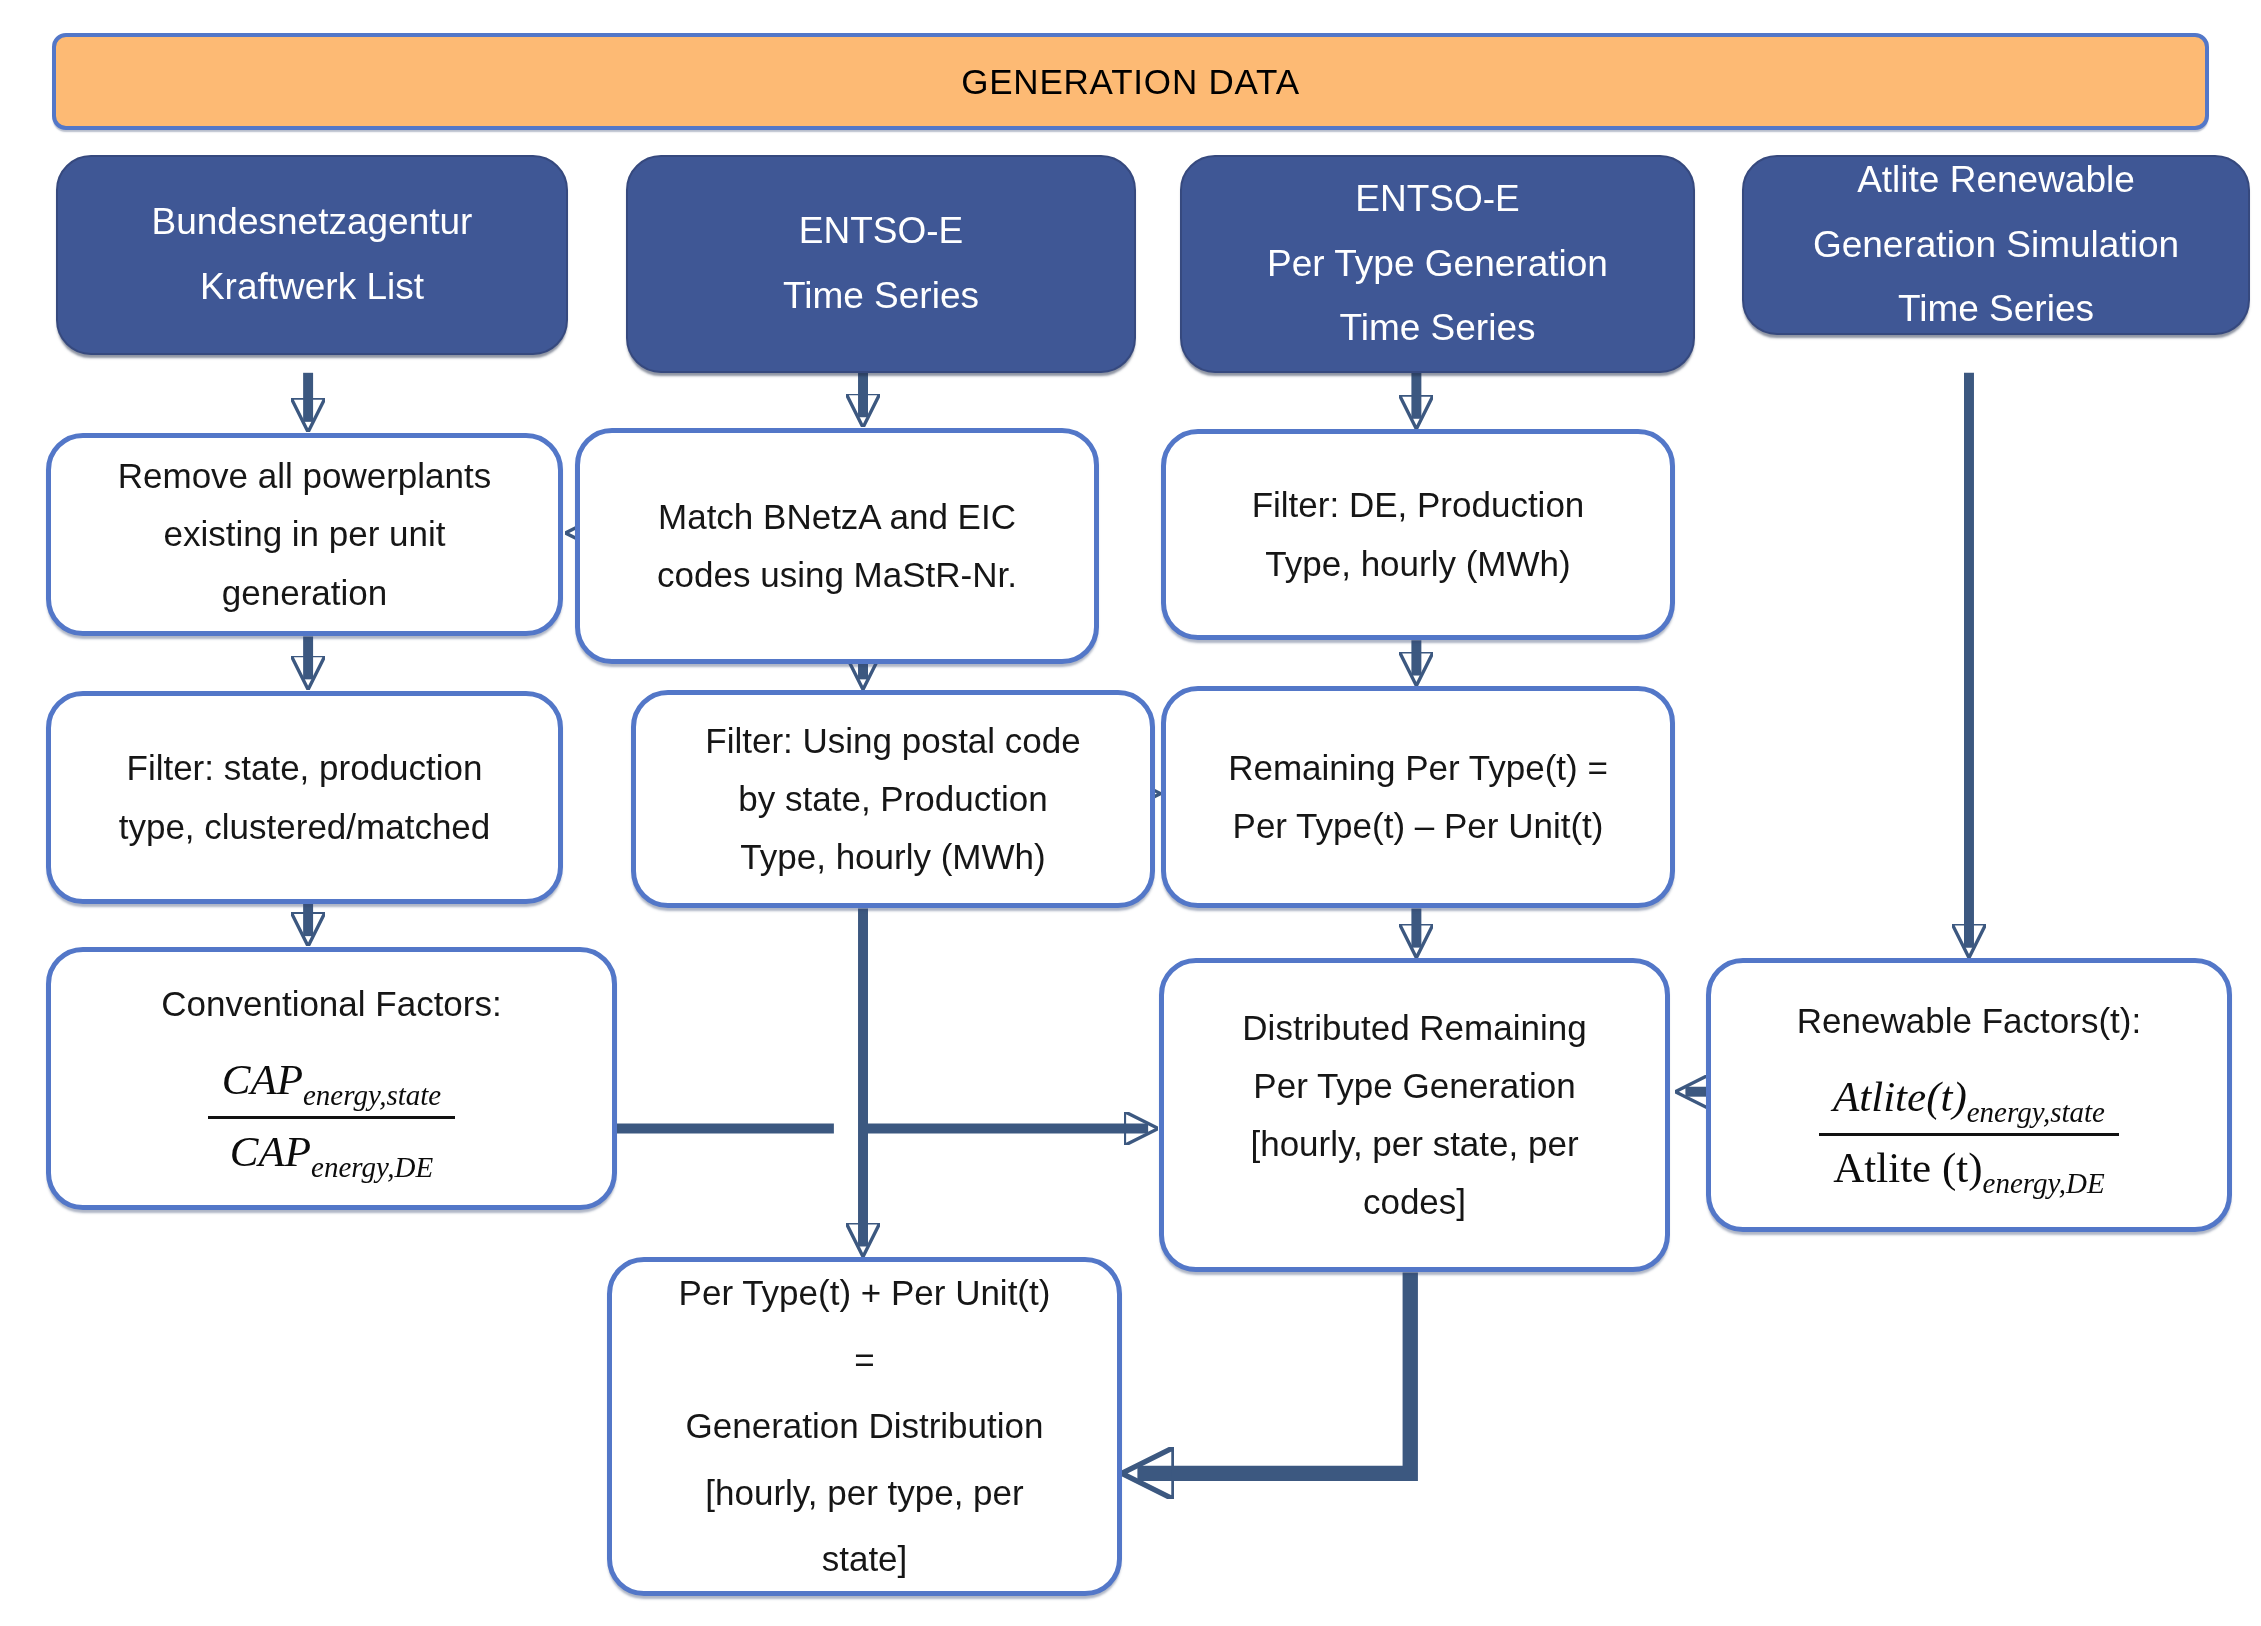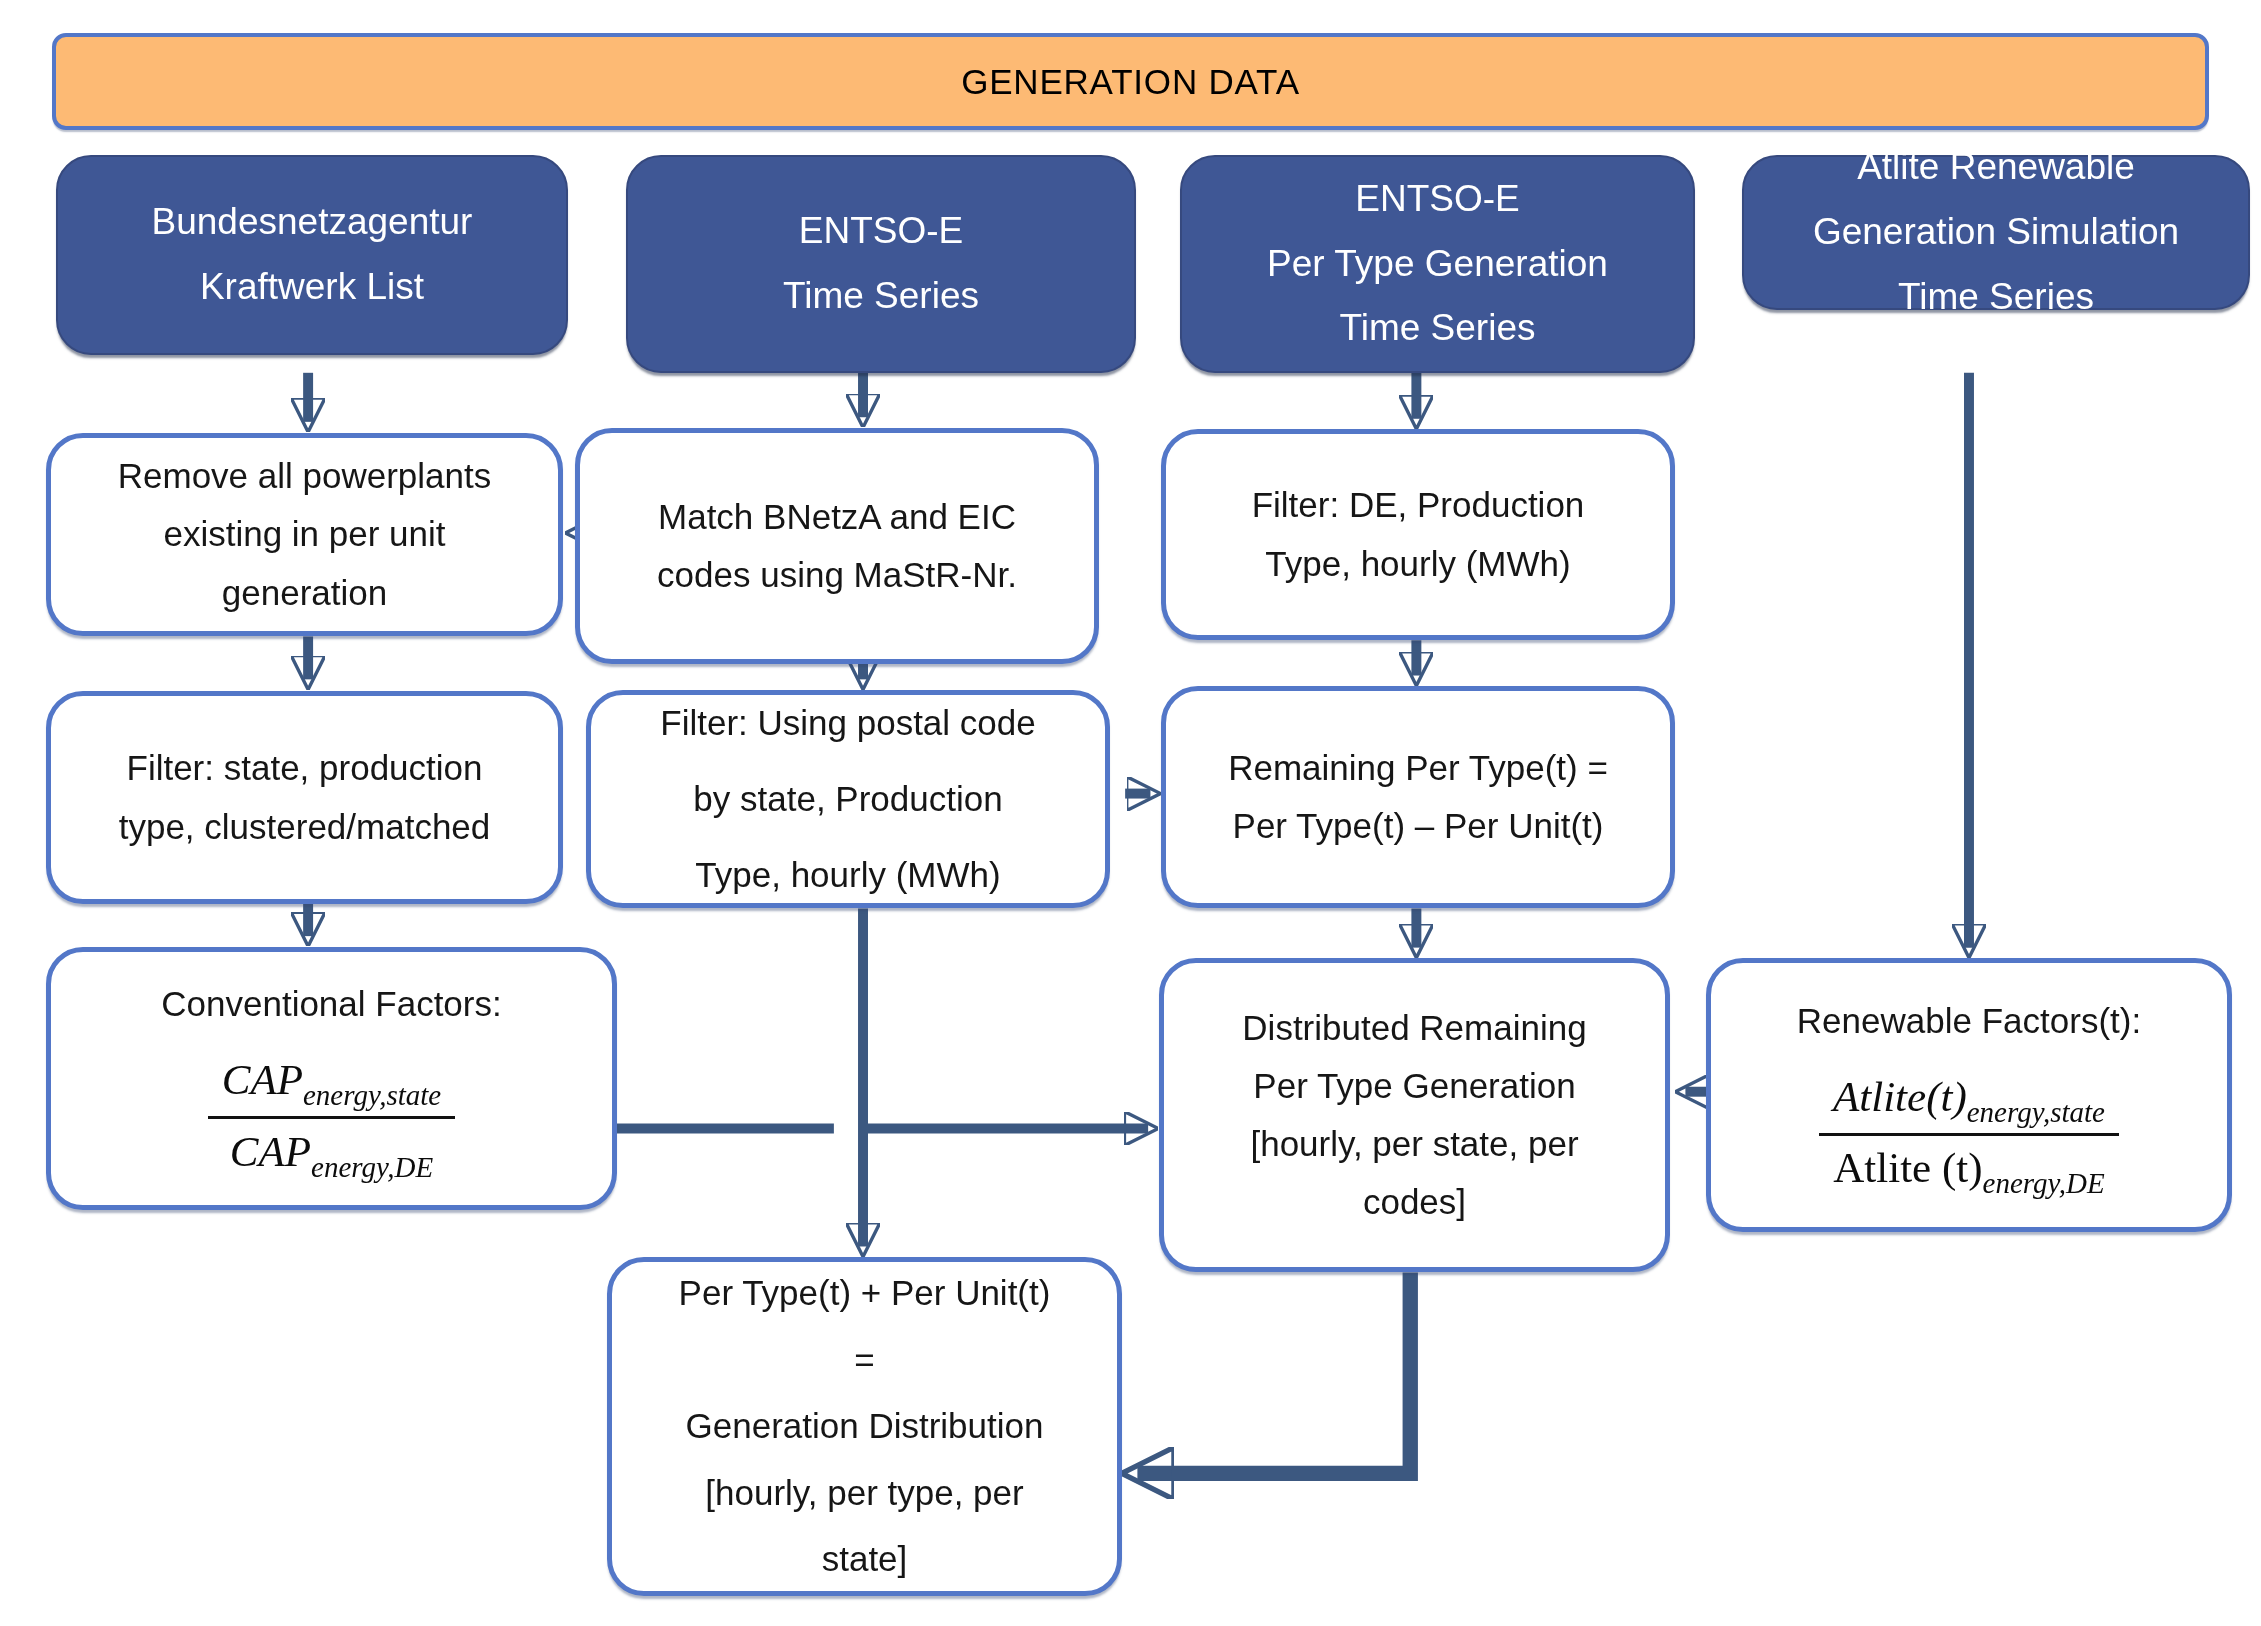--- a/index.html
+++ b/index.html
@@ -91,21 +91,21 @@
   </div>
   <div class="box source" style="left:626px;top:155px;width:510px;height:218px;">
     <span class="line">ENTSO-E</span>
     <span class="line">Time Series</span>
   </div>
   <div class="box source" style="left:1180px;top:155px;width:515px;height:218px;">
     <span class="line">ENTSO-E</span>
     <span class="line">Per Type Generation</span>
     <span class="line">Time Series</span>
   </div>
-  <div class="box source" style="left:1742px;top:155px;width:508px;height:155px;">
+  <div class="box source" style="left:1742px;top:155px;width:508px;height:180px;">
     <span class="line">Atlite Renewable</span>
     <span class="line">Generation Simulation</span>
     <span class="line">Time Series</span>
   </div>
 
   <div class="box step" style="left:46px;top:433px;width:517px;height:203px;">
     <span class="line">Remove all powerplants</span>
     <span class="line">existing in per unit</span>
     <span class="line">generation</span>
   </div>
@@ -115,21 +115,21 @@
   </div>
   <div class="box step" style="left:1161px;top:429px;width:514px;height:211px;">
     <span class="line">Filter: DE, Production</span>
     <span class="line">Type, hourly (MWh)</span>
   </div>
 
   <div class="box step" style="left:46px;top:691px;width:517px;height:213px;">
     <span class="line">Filter: state, production</span>
     <span class="line">type, clustered/matched</span>
   </div>
-  <div class="box step" style="left:586px;top:690px;width:524px;height:218px;gap:18px;">
+  <div class="box step" style="left:631px;top:690px;width:524px;height:218px;">
     <span class="line">Filter: Using postal code</span>
     <span class="line">by state, Production</span>
     <span class="line">Type, hourly (MWh)</span>
   </div>
   <div class="box step" style="left:1161px;top:686px;width:514px;height:222px;">
     <span class="line">Remaining Per Type(t) =</span>
     <span class="line">Per Type(t) – Per Unit(t)</span>
   </div>
 
   <div class="box step" style="left:46px;top:947px;width:571px;height:263px;">

